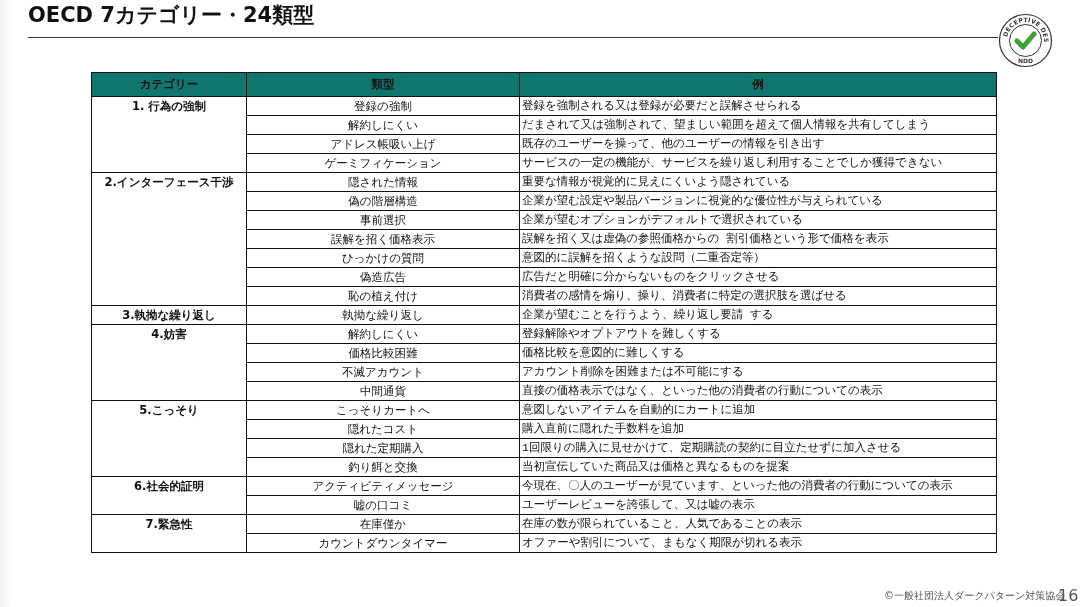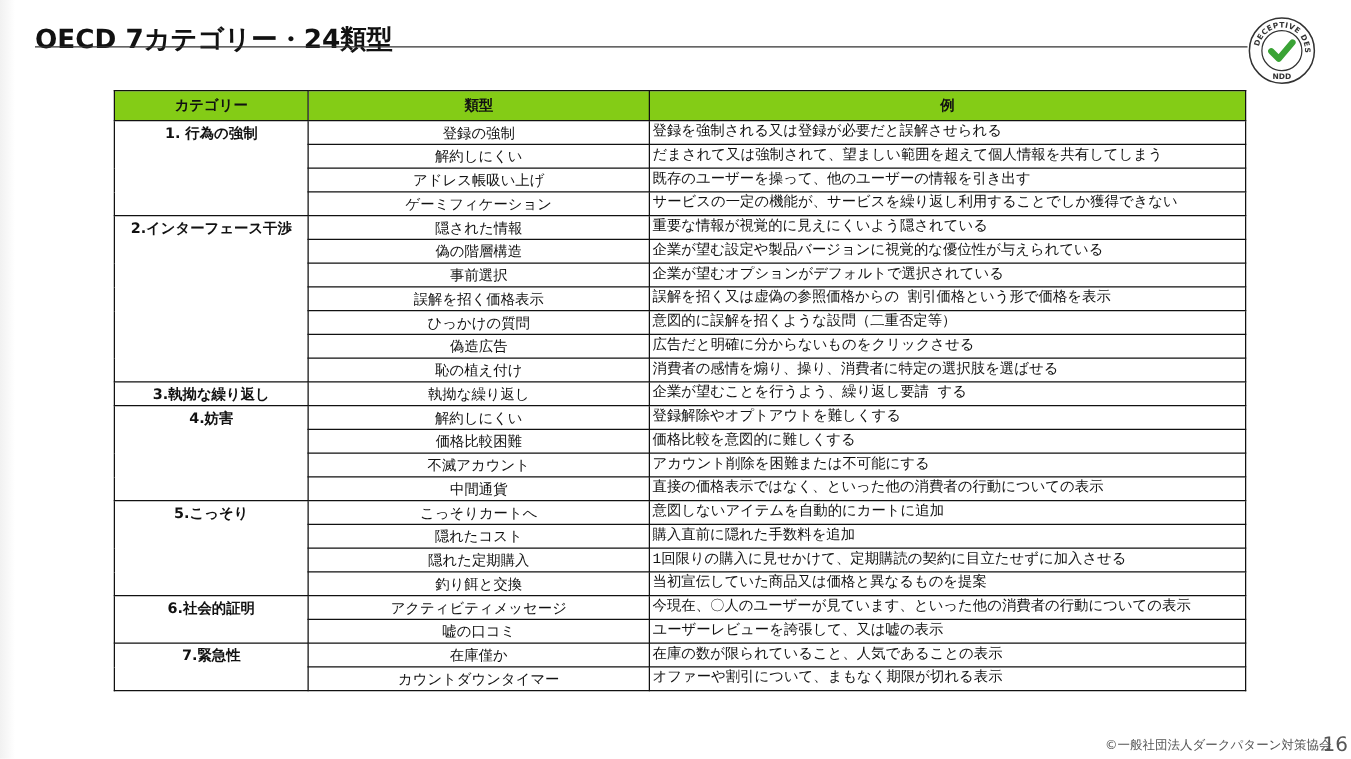--- a/index.html
+++ b/index.html
@@ -7,42 +7,42 @@
     width: 1081px; height: 607px; position: relative; overflow: hidden;
     background: #ffffff;
     font-family: "DejaVu Sans", "Liberation Sans", sans-serif;
     color: #111;
   }
   .left-shade {
     position: absolute; left: 0; top: 0; width: 12px; height: 607px;
     background: linear-gradient(to right, #f1f1f1, #ffffff);
   }
   .title {
-    position: absolute; left: 28px; top: 17px;
+    position: absolute; left: 28px; top: 1px;
     font-size: 21px; font-weight: bold; letter-spacing: 0px; color: #111;
     white-space: nowrap;
   }
   .title-rule {
     position: absolute; left: 28px; top: 37px; width: 970px; height: 0;
     border-top: 1.5px solid #333;
   }
   .badge {
     position: absolute; left: 998px; top: 13px; width: 55px; height: 55px;
   }
   table.grid {
     position: absolute; left: 91px; top: 72px; width: 905px;
     border-collapse: collapse; table-layout: fixed;
     font-size: 11.5px;
   }
   table.grid th, table.grid td {
     border: 1px solid #111; padding: 0 2px; height: 18px; line-height: 18px;
     white-space: nowrap; overflow: hidden;
   }
   table.grid thead th {
-    background: #84cc16; font-weight: bold; height: 23px; line-height: 23px;
+    background: #0f766e; font-weight: bold; height: 23px; line-height: 23px;
     text-align: center; font-size: 11.5px;
   }
   td.cat { vertical-align: top; text-align: center; font-weight: bold; }
   td.type { text-align: center; font-weight: normal; }
   td.ex { text-align: left; padding-left: 2px; font-family: Liberation Mono, monospace; }
   .footer-copy {
     position: absolute; left: 884px; top: 589px; font-size: 10px; color: #555;
     white-space: nowrap;
   }
   .footer-page {

